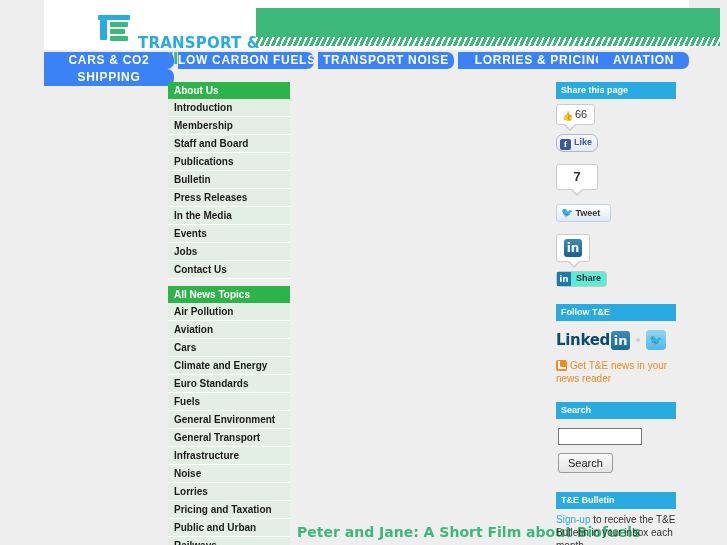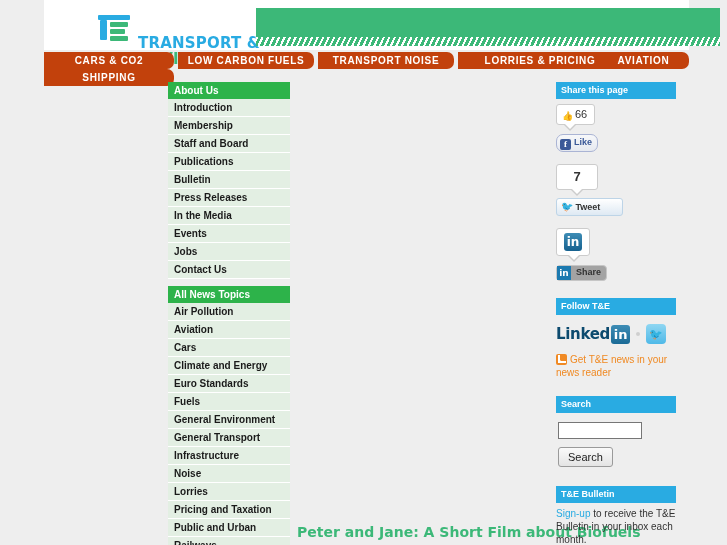--- a/index.html
+++ b/index.html
@@ -48,22 +48,22 @@
     position:absolute;left:0;bottom:0;width:100%;height:9px;
     background-image:repeating-linear-gradient(
       115deg,#ffffff 0px,#ffffff 2px,#3cb878 2px,#3cb878 5px);
   }
 
   
   .nav{
     position:absolute;left:44px;top:52px;width:645px;height:30px;
   }
   .tab{
-    position:absolute;top:0;height:17px;background:#c2410c;
-    color:#ffffff;font-size:10px;font-weight:bold;letter-spacing:.7px;
+    position:absolute;top:0;height:17px;background:#3b82f6;
+    color:#ffffff;font-size:12px;font-weight:bold;letter-spacing:.7px;
     text-align:center;line-height:17px;
     border-radius:0 7px 7px 0;
     white-space:nowrap;overflow:hidden;
   }
   .tab.sub{top:17px;border-radius:0 7px 7px 0;}
   #tab0{left:0px;width:130px;}
   #tab0b{left:0px;width:130px;}
   #tab1{left:134px;width:136px;}
   #tab2{left:274px;width:136px;}
   #tab3{left:414px;width:164px;}
@@ -153,24 +153,24 @@
     content:"";position:absolute;left:15px;bottom:-5px;
     width:0;height:0;border-left:5px solid transparent;
     border-right:5px solid transparent;border-top:5px solid #ffffff;
   }
   .tw-count:before{
     content:"";position:absolute;left:14px;bottom:-7px;
     width:0;height:0;border-left:6px solid transparent;
     border-right:6px solid transparent;border-top:6px solid #cccccc;
   }
   .tw-btn{
-    display:inline-block;margin-top:8px;
+    display:inline-block;margin-top:14px;
     border:1px solid #bdd4e7;border-radius:3px;
     background:linear-gradient(#ffffff,#dee9f3);
-    padding:1px 22px 1px 4px;font-size:9px;color:#333;font-weight:bold;
+    padding:1px 10px 1px 4px;font-size:9px;color:#333;font-weight:bold;
     line-height:13px;
   }
   .tw-bird{color:#2ca8d2;font-size:10px;margin-right:2px;}
   
   .li-box{
     position:relative;display:inline-block;
     border:1px solid #cccccc;background:#ffffff;border-radius:3px;
     padding:4px 7px;line-height:0;
   }
   .li-box:after{
@@ -184,21 +184,21 @@
     border-right:6px solid transparent;border-top:6px solid #cccccc;
   }
   .li-sq{
     display:inline-block;width:18px;height:18px;border-radius:3px;
     background:linear-gradient(#3d8cb5,#16618f);
     color:#ffffff;font-size:12px;font-weight:bold;text-align:center;
     line-height:18px;font-family:"DejaVu Sans",sans-serif;
   }
   .li-share{
     display:inline-block;margin-top:9px;
-    background:#a3a3a3;border:1px solid #c6c6c6;border-radius:4px;
+    background:#5eead4;border:1px solid #c6c6c6;border-radius:4px;
     font-size:9px;color:#333;font-weight:bold;line-height:13px;
     padding:0;
   }
   .li-share .li-mini{
     display:inline-block;width:14px;height:14px;background:#1c7ab0;
     color:#ffffff;font-size:9px;font-weight:bold;text-align:center;
     line-height:14px;vertical-align:top;
     font-family:"DejaVu Sans",sans-serif;
   }
   .li-share .li-txt{display:inline-block;padding:0 5px;}

